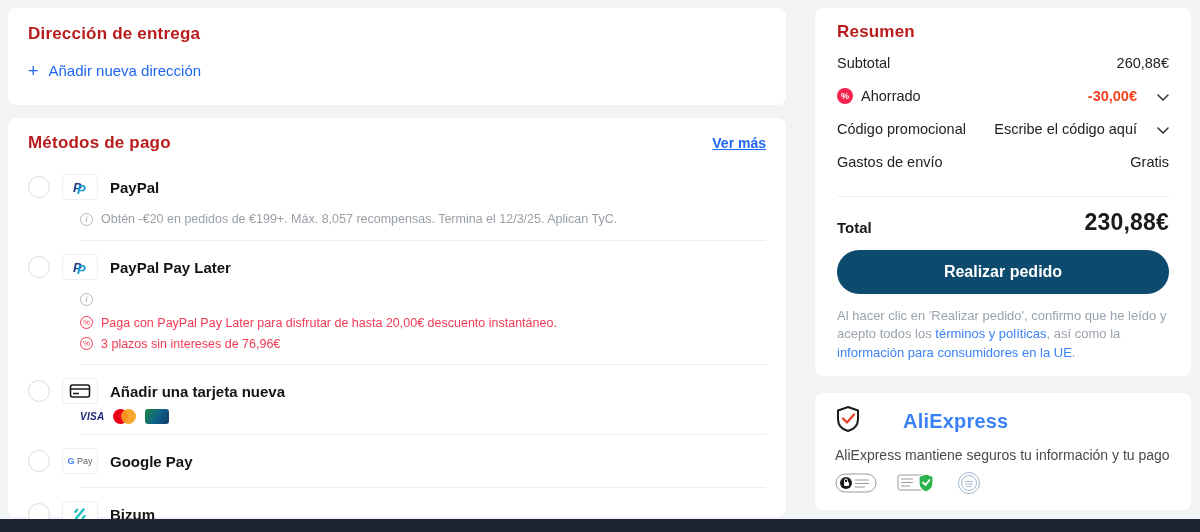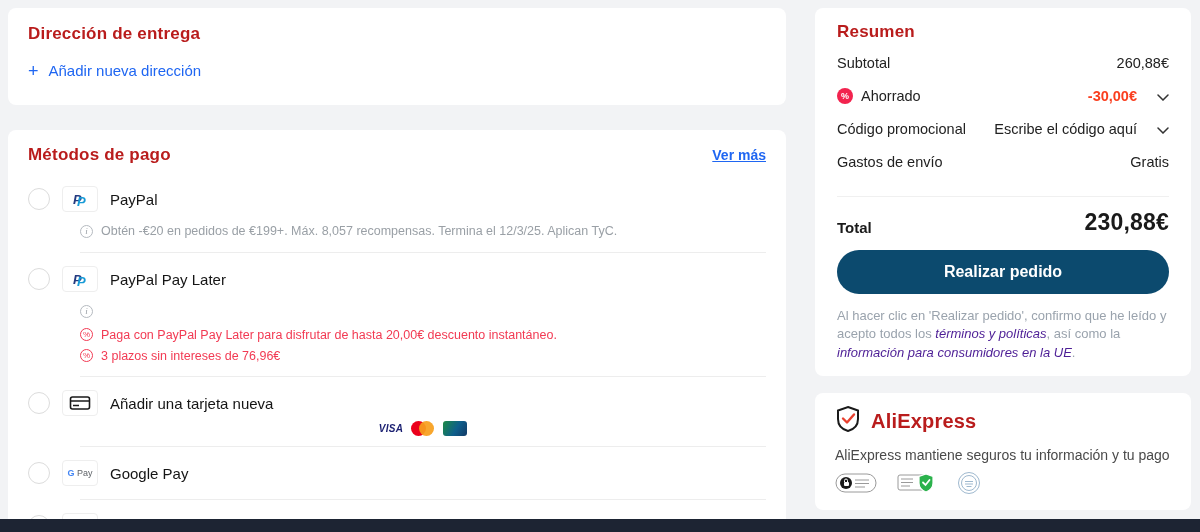--- a/index.html
+++ b/index.html
@@ -4,51 +4,51 @@
 <style>
   html,body{margin:0;padding:0;}
   body{
     width:1200px;height:532px;position:relative;overflow:hidden;
     background:#f2f3f5;
     font-family:"Liberation Sans", sans-serif;
     color:#1a1a1a;
   }
   .card{position:absolute;background:#ffffff;border-radius:8px;box-sizing:border-box;}
   .card-address{left:8px;top:8px;width:778px;height:97px;padding:16px 20px;}
-  .card-payment{left:8px;top:130px;width:778px;height:399px;padding:14px 20px;}
+  .card-payment{left:8px;top:118px;width:778px;height:399px;padding:14px 20px;}
   .card-summary{left:815px;top:8px;width:376px;height:368px;padding:14px 22px;}
   .card-trust{left:815px;top:393px;width:376px;height:117px;padding:14px 20px;}
   .bottom-bar{position:absolute;left:0;top:519px;width:1200px;height:13px;background:#1d2433;}
 
   .section-title{font-size:17px;font-weight:700;color:#b91c1c;letter-spacing:.2px;}
   .header-row{display:flex;justify-content:space-between;align-items:center;height:22px;}
   .link-blue{color:#1f66f2;cursor:pointer;}
   .see-more{font-size:14px;font-weight:700;text-decoration:underline;}
 
   .add-address{display:flex;align-items:center;gap:10px;margin-top:18px;font-size:15px;}
   .plus-glyph{font-size:18px;line-height:14px;}
 
   .method{display:flex;align-items:center;gap:12px;height:26px;margin-top:20px;}
   .method.m2{margin-top:13px;}
   .radio{width:20px;height:20px;border:1px solid #dcdcdc;border-radius:50%;background:#fff;flex:0 0 auto;}
   .logo-box{width:34px;height:24px;border:1px solid #eeeeee;border-radius:4px;background:#fff;
     display:flex;align-items:center;justify-content:center;flex:0 0 auto;overflow:hidden;}
-  .method-label{font-size:15px;font-weight:400;color:#151515;}
+  .method-label{font-size:15px;font-weight:700;color:#151515;}
 
   .info-line{display:flex;align-items:center;gap:8px;margin:11px 0 0 52px;font-size:12.5px;color:#9aa0a6;height:16px;}
   .icon-circle{width:13px;height:13px;border-radius:50%;display:inline-flex;align-items:center;justify-content:center;
     font-size:9px;flex:0 0 auto;box-sizing:border-box;}
   .icon-info{border:1px solid #b5bac0;color:#9aa0a6;font-family:"Liberation Serif",serif;font-style:italic;}
   .promo-line{display:flex;align-items:center;gap:8px;margin:6px 0 0 52px;font-size:12.5px;color:#f23a53;height:15px;}
   .promo-line.first{margin-top:8px;}
   .icon-pct{border:1px solid #f23a53;color:#f23a53;font-size:8px;}
   .divider{border-bottom:1px solid #ededed;margin:13px 0 0 52px;}
   .divider.d3{margin-top:10px;}
 
-  .brands-row{display:flex;align-items:center;gap:8px;margin:5px 0 0 52px;height:15px;justify-content:center;}
+  .brands-row{display:flex;align-items:center;gap:8px;margin:5px 0 0 52px;height:15px;}
   .visa-logo{font-size:10px;font-weight:700;font-style:italic;color:#1a1f71;letter-spacing:.3px;}
   .mc-logo{position:relative;width:24px;height:15px;}
   .mc-logo i{position:absolute;top:0;width:15px;height:15px;border-radius:50%;display:block;}
   .mc-red{left:0;background:#eb001b;}
   .mc-org{left:8px;background:#f79e1b;opacity:.92;}
   .cb-logo{width:24px;height:15px;border-radius:3px;background:linear-gradient(120deg,#1d8a43 0%,#0e5f8c 55%,#123a66 100%);}
 
   .gpay-text{font-size:9px;font-weight:700;white-space:nowrap;}
   .gpay-g{color:#4285f4;}
   .gpay-pay{color:#5f6368;font-weight:400;}
@@ -60,24 +60,24 @@
   .saved-value{color:#fa3e1e;font-weight:700;}
   .val-right{display:flex;align-items:center;gap:20px;}
   .chev{display:inline-block;}
   .sum-divider{border-bottom:1px solid #f0f0f0;margin-top:22px;}
   .total-row{display:flex;justify-content:space-between;align-items:flex-end;margin-top:12px;}
   .total-label{font-size:15px;font-weight:700;}
   .total-value{font-size:23px;font-weight:700;letter-spacing:.2px;}
   .order-btn{margin-top:14px;width:100%;height:44px;border:none;border-radius:24px;background:#0c4a6e;
     color:#fff;font-size:16px;font-weight:700;font-family:"Liberation Sans",sans-serif;cursor:pointer;display:block;}
   .disclaimer{margin-top:13px;font-size:13px;line-height:1.42;color:#9aa3ad;}
-  .disclaimer a{color:#4c1d95;text-decoration:none;cursor:pointer;font-style:italic;}
+  .disclaimer a{color:#3b82f6;text-decoration:none;cursor:pointer;}
 
   .brand-row{display:flex;align-items:center;gap:10px;height:28px;}
-  .brand-name{font-size:20px;font-weight:700;color:#b91c1c;letter-spacing:.2px;}
+  .brand-name{font-size:20px;font-weight:700;color:#3b82f6;letter-spacing:.2px;margin-left:32px;}
   .trust-msg{margin-top:12px;font-size:14px;color:#4a4a4a;}
   .badges-row{display:flex;align-items:center;gap:20px;margin-top:10px;height:24px;}
 </style>
 </head>
 <body>
 
 <div class="card card-address">
   <div class="section-title">Dirección de entrega</div>
   <div class="add-address link-blue">
     <span class="plus-glyph">+</span>

